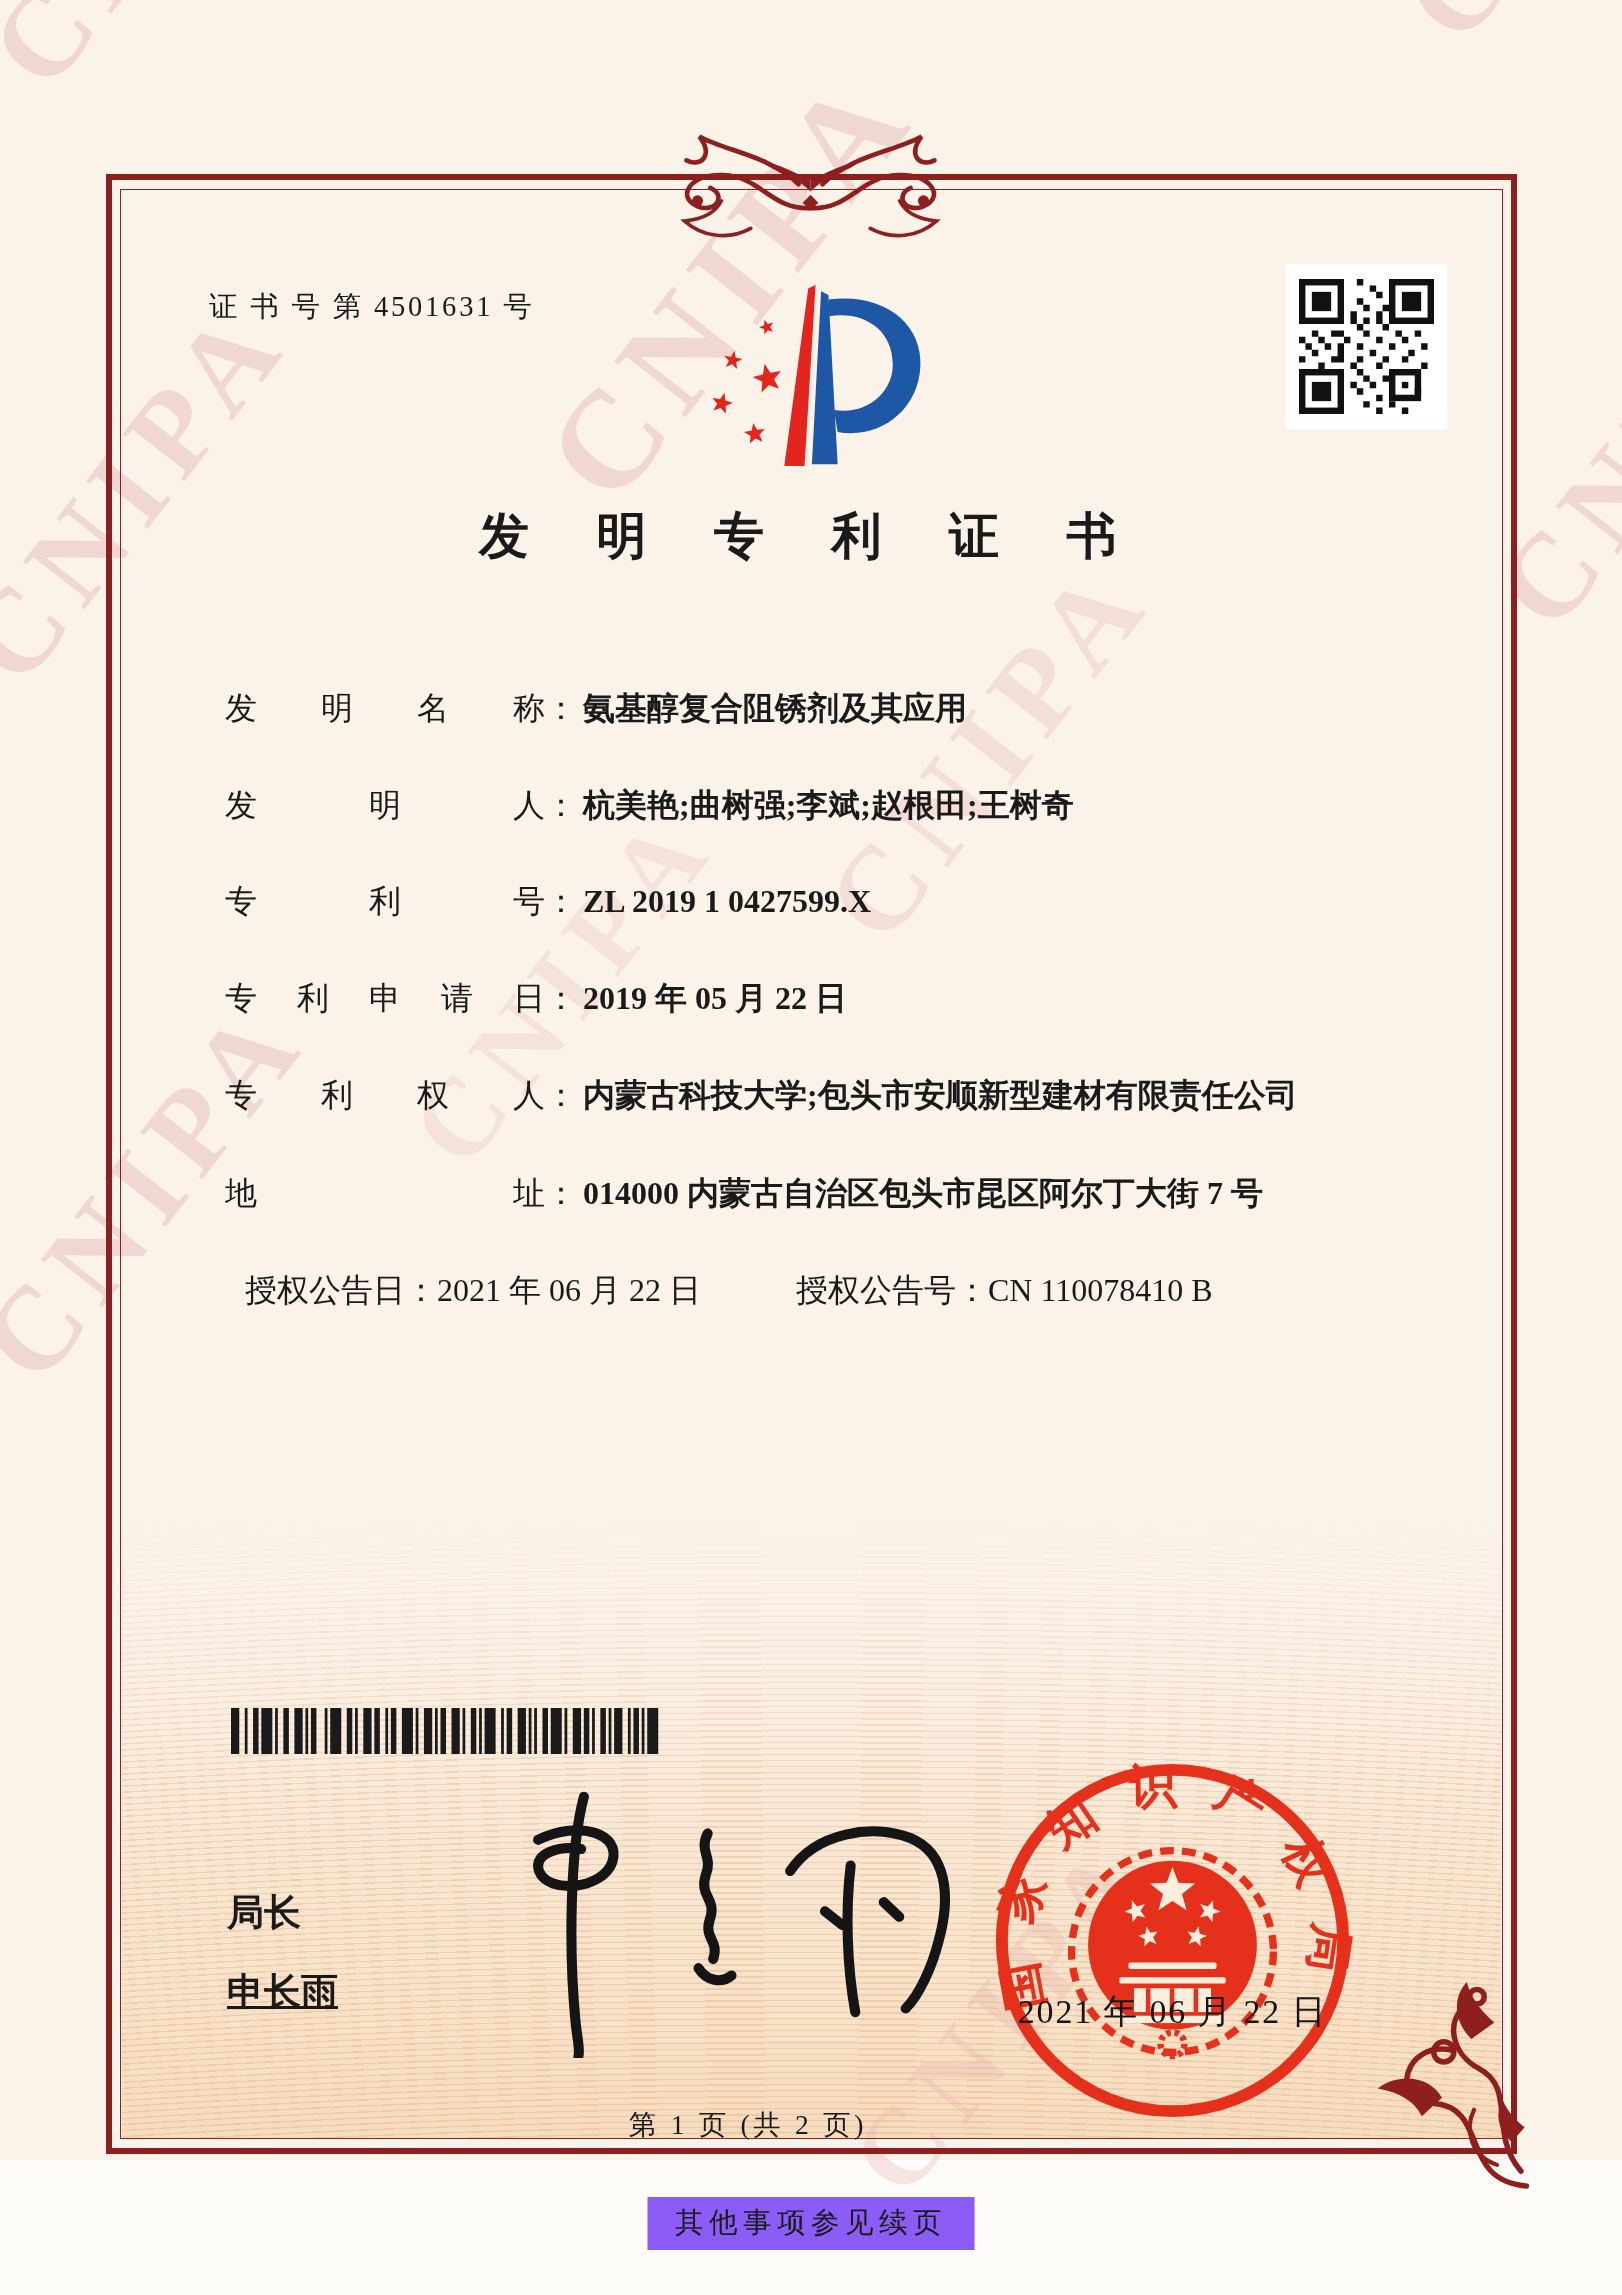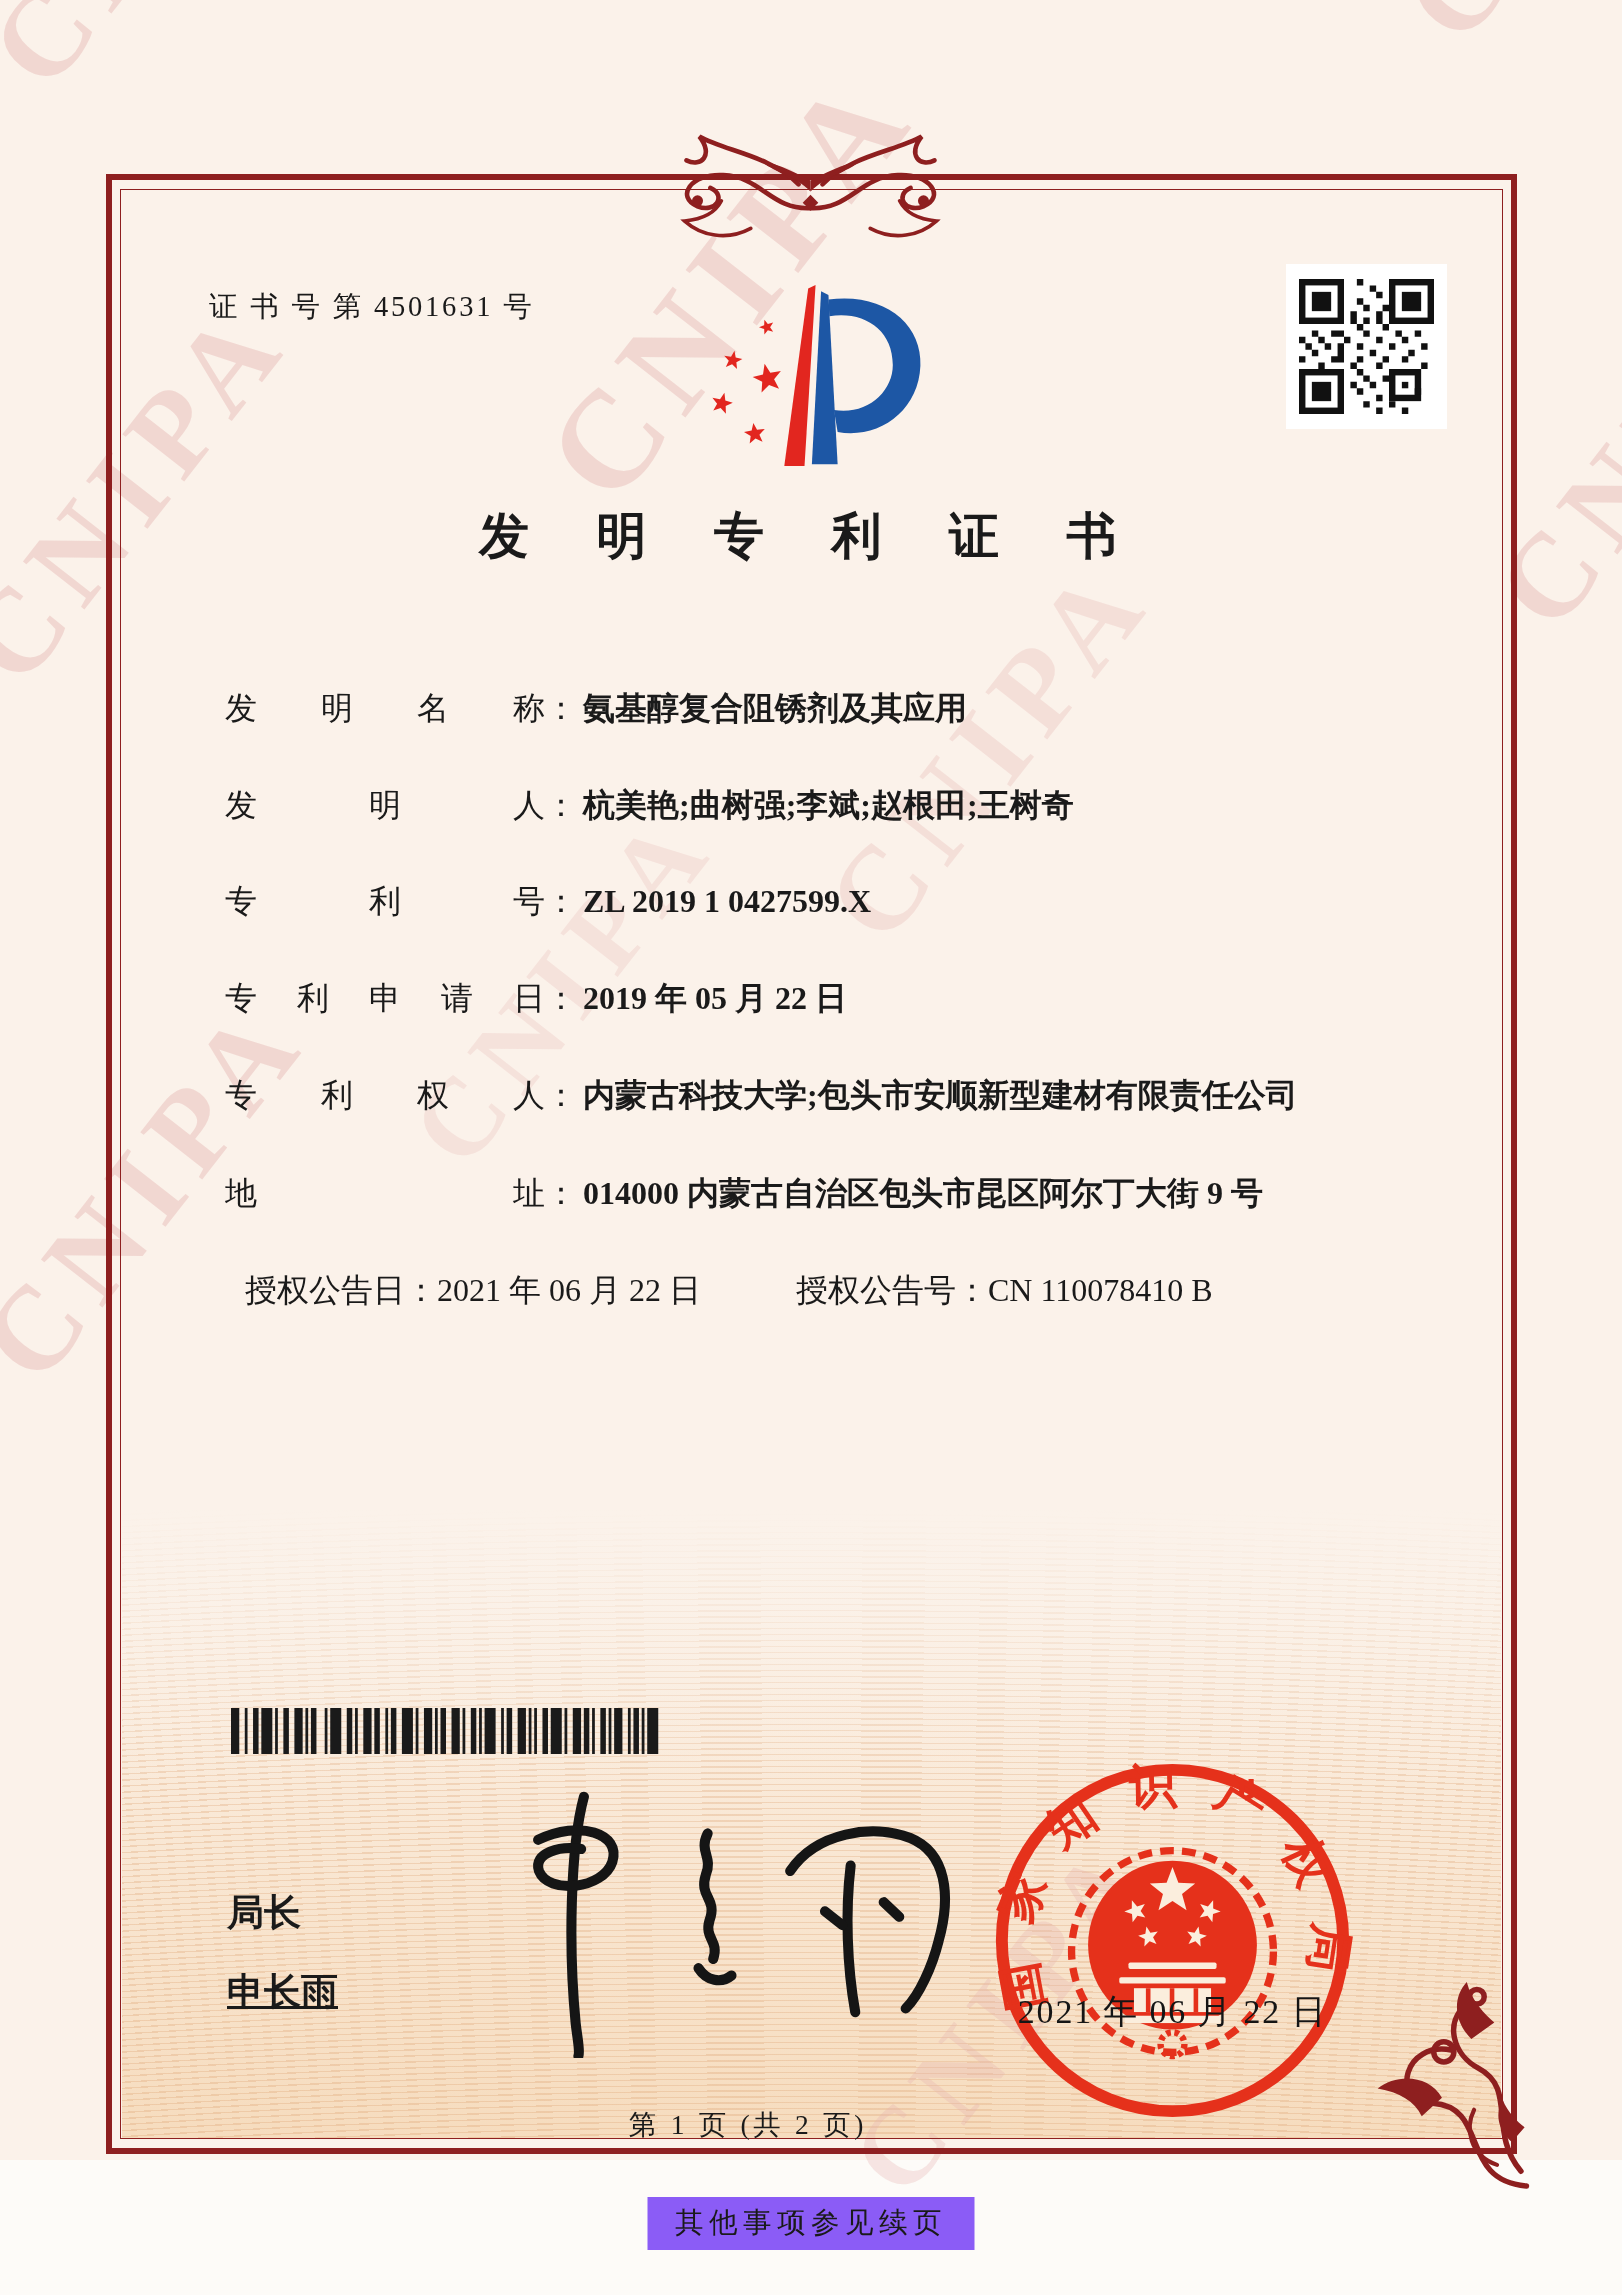--- a/index.html
+++ b/index.html
@@ -176,21 +176,21 @@
   <div class="frow f2">
     <span class="flabel">专利号</span><span>：</span><span class="fval">ZL 2019 1 0427599.X</span>
   </div>
   <div class="frow f3">
     <span class="flabel">专利申请日</span><span>：</span><span class="fval">2019 年 05 月 22 日</span>
   </div>
   <div class="frow f4">
     <span class="flabel">专利权人</span><span>：</span><span class="fval">内蒙古科技大学;包头市安顺新型建材有限责任公司</span>
   </div>
   <div class="frow f5">
-    <span class="flabel">地址</span><span>：</span><span class="fval">014000  内蒙古自治区包头市昆区阿尔丁大街 9 号</span>
+    <span class="flabel">地址</span><span>：</span><span class="fval">014000  内蒙古自治区包头市昆区阿尔丁大街 7 号</span>
   </div>
 
   <div class="grant-row">
     <span><span>授权公告日</span><span>：</span><span>2021 年 06 月 22 日</span></span>
     <span class="grant-no"><span>授权公告号</span><span>：</span><span>CN 110078410 B</span></span>
   </div>
 
 
   <svg class="barcode" width="430" height="46" viewBox="0 0 468 50">
     <path fill="#1a1a1a" d="M0,0h9v50h-9z M15,0h3v50h-3z M24,0h6v50h-6z M33,0h12v50h-12z M48,0h3v50h-3z M57,0h6v50h-6z

